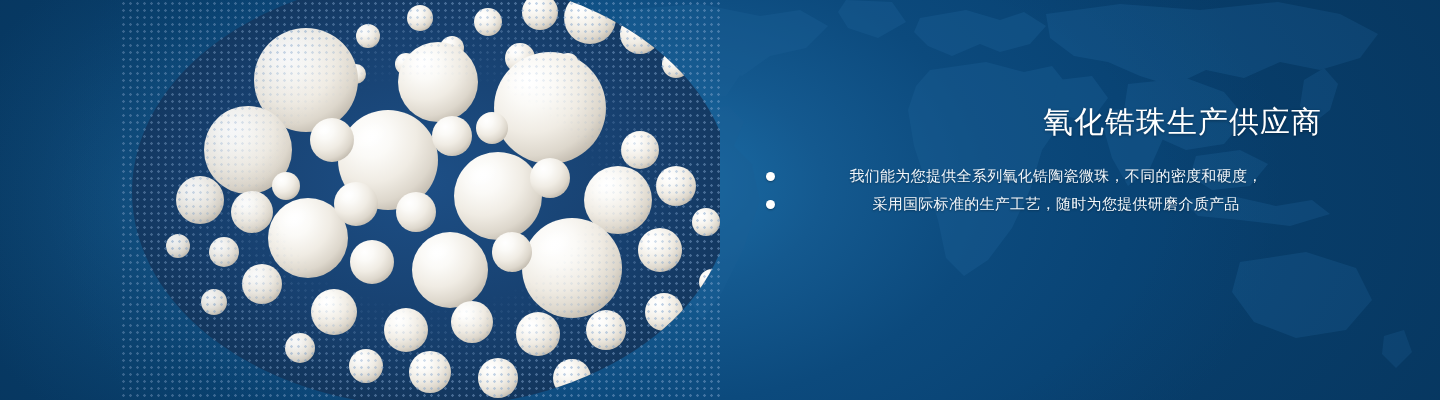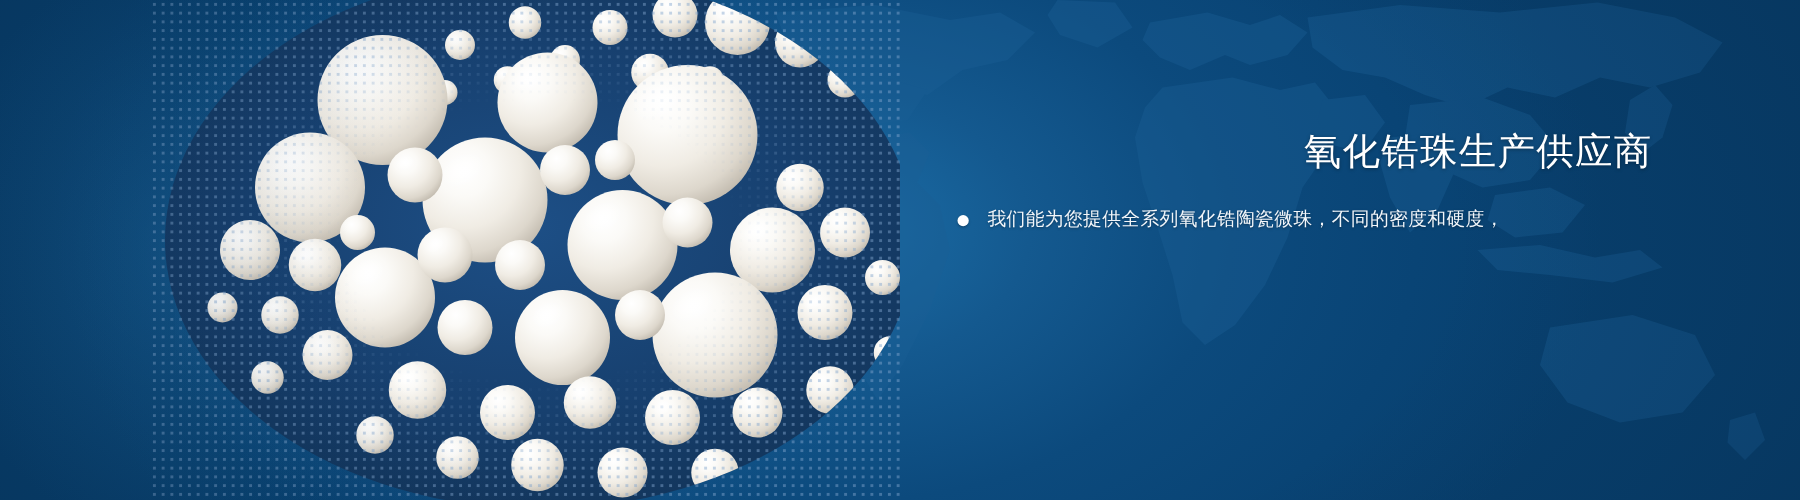--- a/index.html
+++ b/index.html
@@ -93,20 +93,21 @@
     font-weight: normal;
     margin: 0 0 22px 0;
     text-shadow: 0 1px 3px rgba(0,0,0,0.35);
     white-space: nowrap;
     text-align: right;
   }
   .bullets {
     list-style: none;
     margin: 0;
     padding: 0;
+    text-align: center;
   }
   .bullet-row {
     position: relative;
     padding-left: 28px;
     margin-bottom: 4px;
   }
   .bullet-dot {
     position: absolute;
     left: 4px;
     top: 8px;
@@ -301,17 +302,21 @@
     <h1 class="headline">氧化锆珠生产供应商</h1>
 
     <ul class="bullets">
 
       <li class="bullet-row">
         <span class="bullet-dot"></span>
         <span class="bullet-text">我们能为您提供全系列氧化锆陶瓷微珠，不同的密度和硬度，</span>
       </li>
 
 
+      <li class="bullet-row">
+        <span class="bullet-dot"></span>
+        <span class="bullet-text">采用国际标准的生产工艺，随时为您提供研磨介质产品</span>
+      </li>
 
     </ul>
   </div>
 
 </div>
 
 </body></html>

